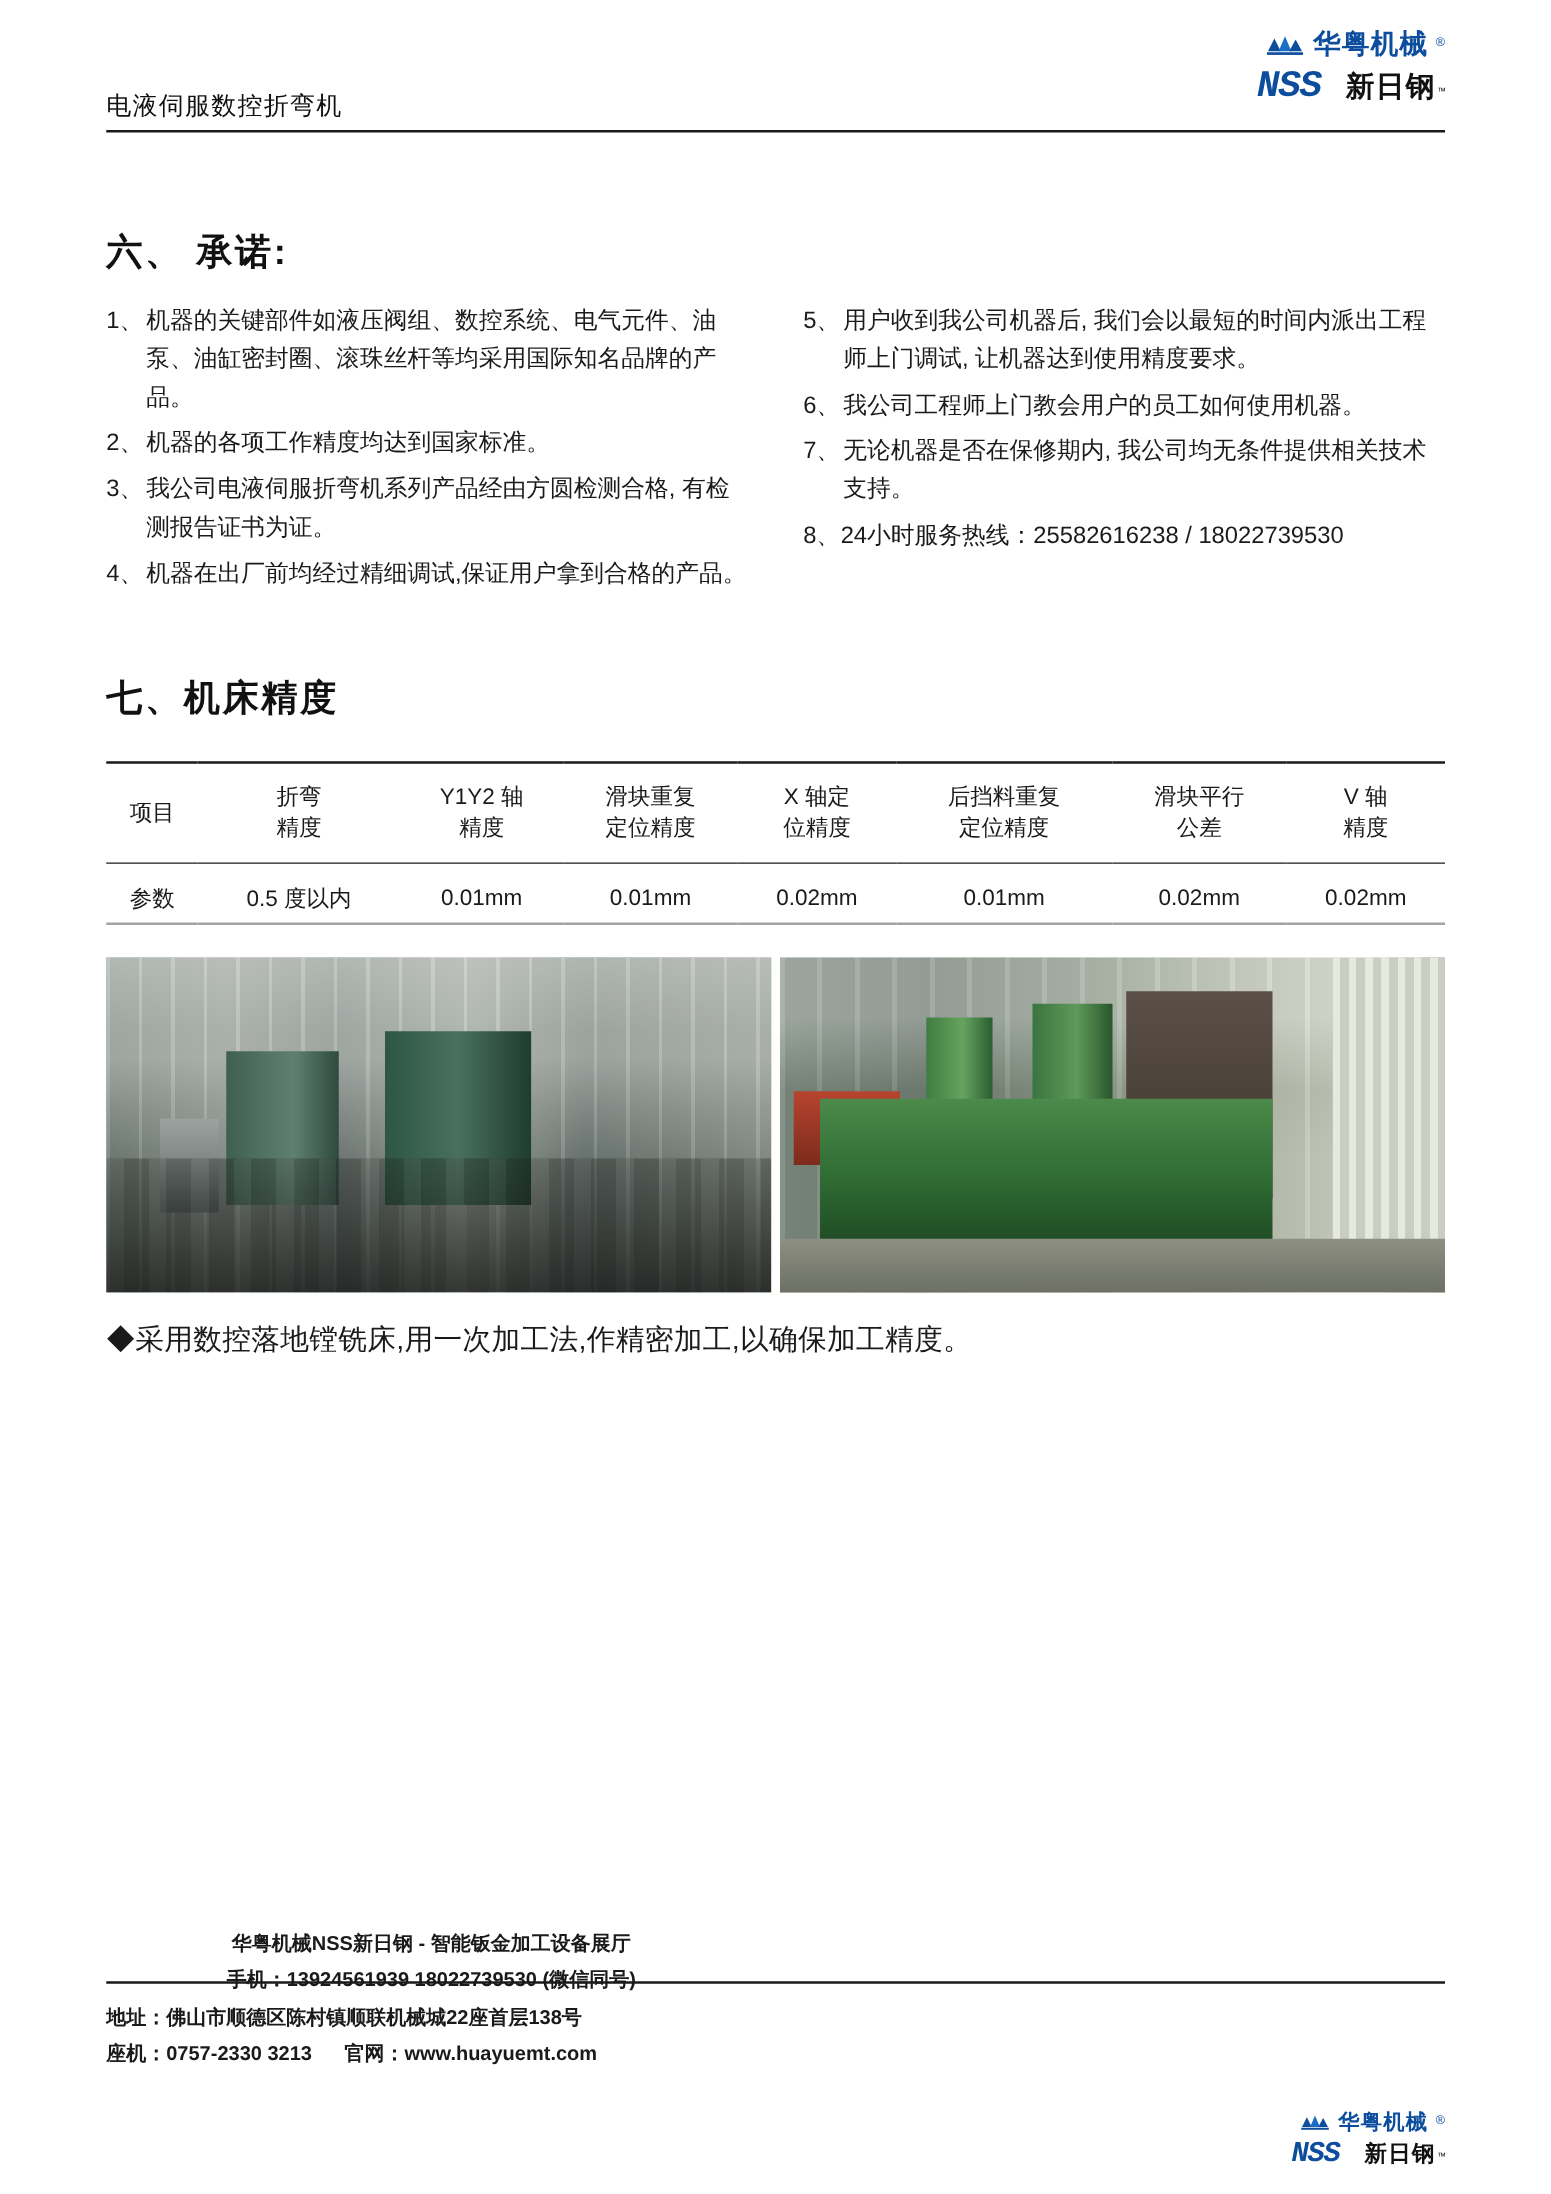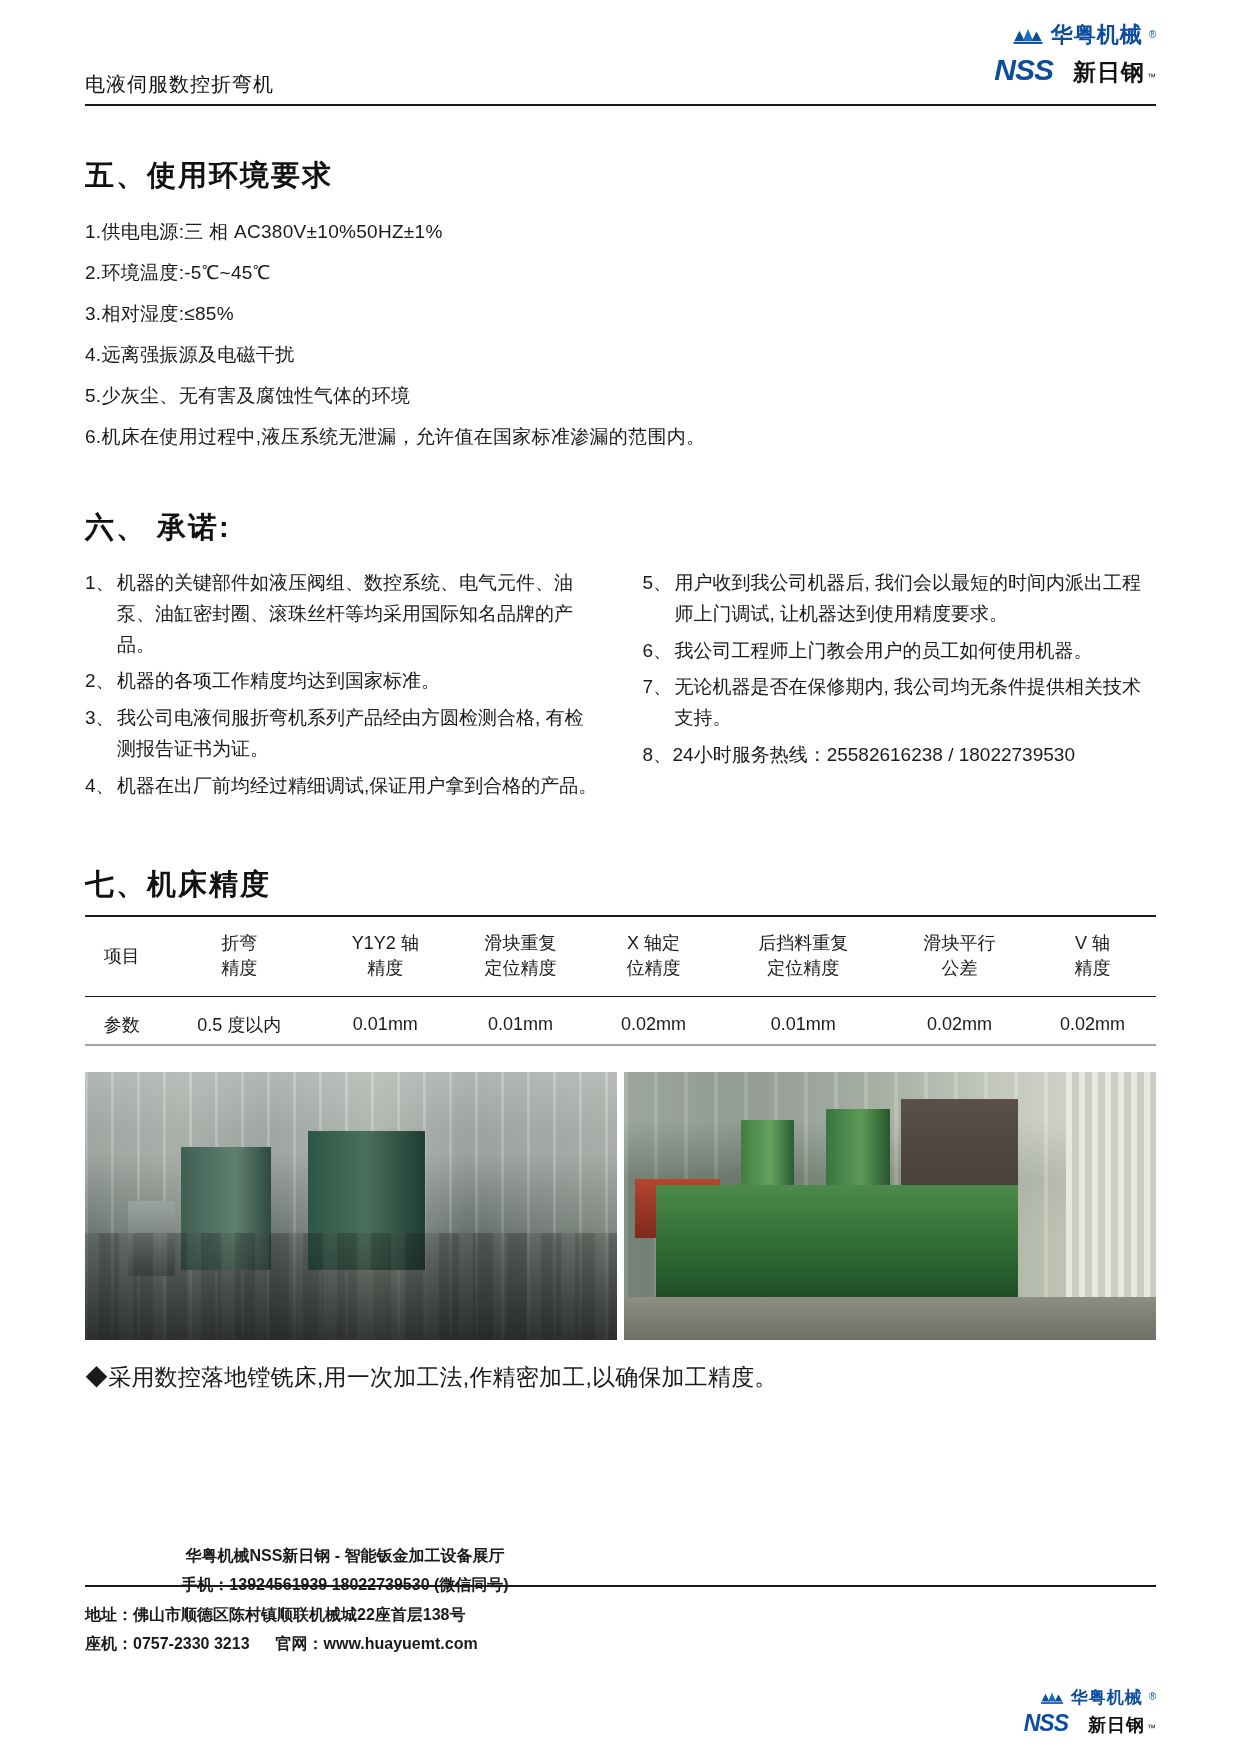--- a/index.html
+++ b/index.html
@@ -70,20 +70,21 @@
   .brand-reg {
     font-size: 10px;
     vertical-align: super;
     color: #0d4d9e;
   }
   .brand-row2 {
     margin-top: 7px;
     display: flex;
     align-items: baseline;
     justify-content: flex-end;
+    font-family: Liberation Mono, monospace;
   }
   .brand-nss {
     font-size: 30px;
     font-weight: bold;
     font-style: italic;
     color: #0d4d9e;
     letter-spacing: -1px;
   }
   .brand-xrg {
     font-size: 23px;
@@ -138,21 +139,21 @@
     white-space: nowrap;
     min-width: 32px;
   }
   .num-wide { min-width: 30px; }
   .txt { flex: 1; }
 
   .sec7 { margin-top: 58px; }
 
   
   table.spec {
-    margin-top: 10px;
+    margin-top: 30px;
     width: 100%;
     border-collapse: collapse;
     font-size: 18px;
   }
   table.spec thead th {
     font-weight: normal;
     padding: 14px 2px 16px;
     line-height: 1.35;
     text-align: center;
     border-top: 2px solid #1a1a1a;
@@ -351,31 +352,20 @@
         <span class="brand-reg">®</span>
       </div>
       <div class="brand-row2">
         <span class="brand-nss">NSS</span>
         <span class="brand-xrg">新日钢</span>
         <span class="brand-tm">™</span>
       </div>
     </div>
   </div>
 
-  <div class="sec5">
-    <div class="sec-title">五、使用环境要求</div>
-    <ul class="list-plain">
-      <li>1.供电电源:三 相  AC380V±10%50HZ±1%</li>
-      <li>2.环境温度:-5℃~45℃</li>
-      <li>3.相对湿度:≤85%</li>
-      <li>4.远离强振源及电磁干扰</li>
-      <li>5.少灰尘、无有害及腐蚀性气体的环境</li>
-      <li>6.机床在使用过程中,液压系统无泄漏，允许值在国家标准渗漏的范围内。</li>
-    </ul>
-  </div>
 
   <div class="sec6">
     <div class="sec-title">六、 承诺:</div>
     <div class="two-col">
       <ul class="col">
         <li>
           <span class="num">1、</span>
           <span class="txt">机器的关键部件如液压阀组、数控系统、电气元件、油泵、油缸密封圈、滚珠丝杆等均采用国际知名品牌的产品。</span>
         </li>
         <li>

